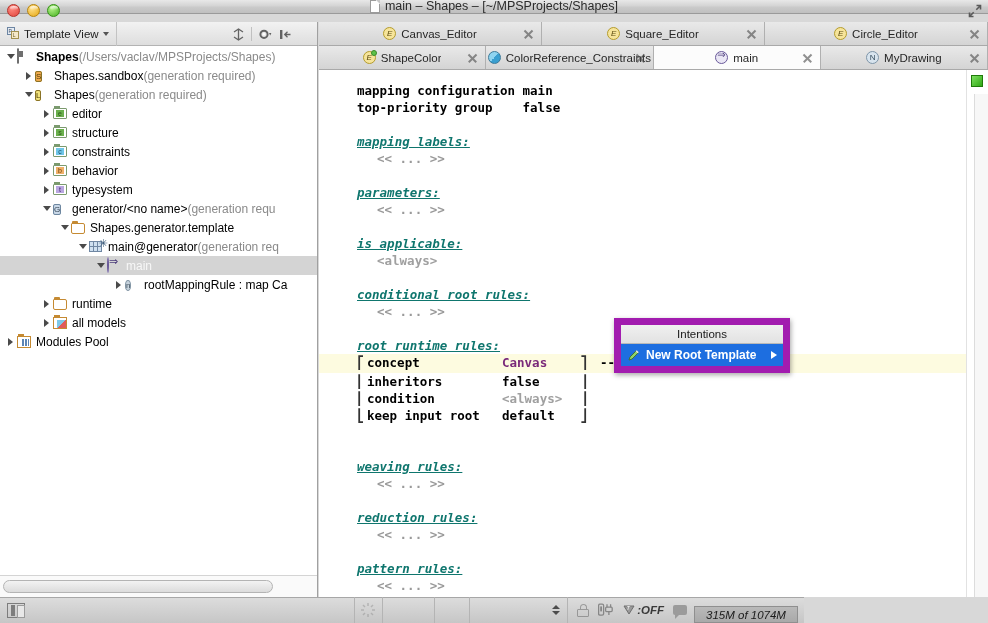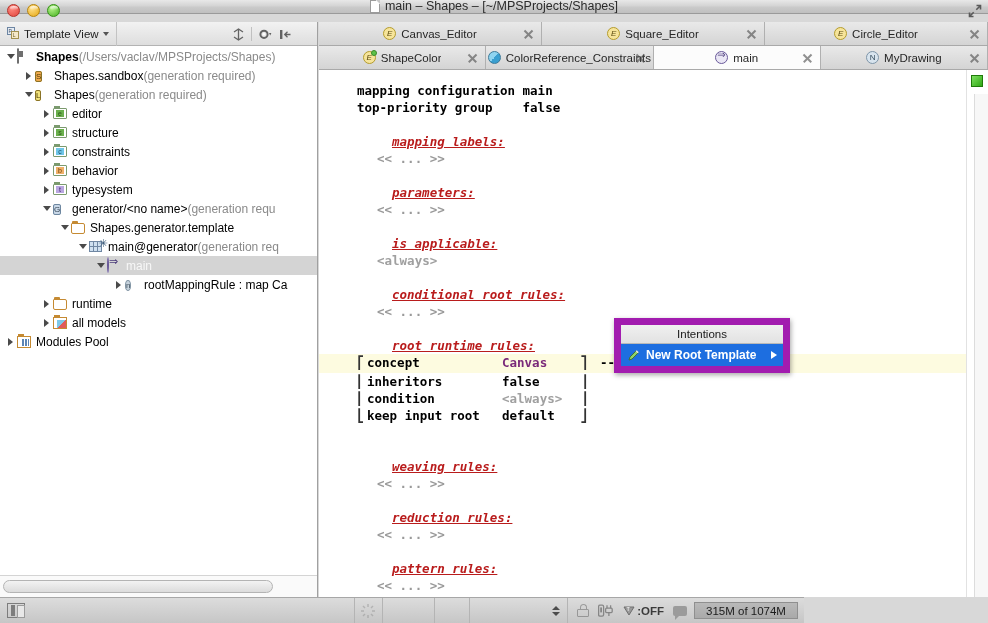--- a/index.html
+++ b/index.html
@@ -122,21 +122,21 @@
   .ti-arr{border-radius:50%;background:#eae7f5;border:1.3px solid #6a5a9a;}
   .ti-arr::after{content:'⇒';position:absolute;left:1px;top:-3px;font-size:10px;color:#4a3a7a;}
   .ti-n{border-radius:50%;background:#d8e4ee;border:1.2px solid #7e95a8;font-size:8px;line-height:11px;
      text-align:center;color:#334b5c;}
 
   .codepane{position:absolute;left:0;top:48px;right:22px;bottom:0;background:#fff;overflow:hidden;
      padding:12px 0 0 0;}
   .code{font-family:"DejaVu Sans Mono","Liberation Mono",monospace;font-size:12.5px;
      font-weight:bold;color:#000;line-height:17px;white-space:pre;}
   .pad{padding-left:38px;}
-  .sect{color:#b91c1c;font-style:italic;text-decoration:underline;font-weight:bold;margin-left:35px;}
+  .sect{color:#0f766e;font-style:italic;text-decoration:underline;font-weight:bold;}
   .dots{color:#9a9a9a;font-weight:bold;}
   .gray{color:#a0a0a0;}
   .blank{height:17px;}
 
   .rowhl{background:#fdfbe0;}
   .nt{background:#ffd7d7;color:#be185d;font-family:Liberation Mono, monospace;}
   .bracket{font-weight:bold;color:#3a3a3a;}
 
   
   .gutter{position:absolute;right:0;top:48px;width:22px;bottom:0;background:#fff;border-left:1px solid #e2e2e2;}
@@ -151,21 +151,21 @@
      color:#1a1a1a;background:linear-gradient(to bottom,#f0f0f0,#e2e2e2);border-bottom:1px solid #b9b9b9;}
   .popup .item{height:22px;display:flex;align-items:center;gap:6px;padding:0 6px;
      background:#1d6ee0;color:#fff;font-size:12px;font-weight:bold;cursor:pointer;}
   .pen{width:13px;height:13px;position:relative;flex:0 0 13px;}
   .popup .arrowr{margin-left:auto;width:0;height:0;border-left:6px solid #fff;
      border-top:4px solid transparent;border-bottom:4px solid transparent;}
 
   
   .statusbar{position:absolute;left:0;bottom:0;width:804px;height:26px;
      background:linear-gradient(to bottom,#dcdcdc,#c6c6c6);border-top:1px solid #a7a7a7;
-     display:flex;align-items:center;}
+     display:flex;align-items:flex-end;font-style:italic;}
   .sb-cell{height:26px;display:flex;align-items:center;border-right:1px solid #b4b4b4;padding:0 7px;}
   .sb-btn{width:18px;height:15px;border:1.4px solid #7d7d7d;position:relative;cursor:pointer;}
   .sb-btn::before{content:'';position:absolute;left:3px;top:1px;width:4px;height:11px;background:#7d7d7d;}
   .sb-btn::after{content:'';position:absolute;left:9px;top:1px;width:6px;height:11px;background:#e8e8e8;border:1px solid #9b9b9b;}
   .sb-spin{width:16px;height:16px;position:relative;opacity:.45;}
   .sb-updown{display:flex;flex-direction:column;gap:2px;align-items:center;cursor:pointer;}
   .sb-updown i{width:0;height:0;border-left:4px solid transparent;border-right:4px solid transparent;}
   .sb-updown i.u{border-bottom:4px solid #4c4c4c;}
   .sb-updown i.d{border-top:4px solid #4c4c4c;}
   .lock{width:12px;height:13px;position:relative;opacity:.45;cursor:pointer;}

